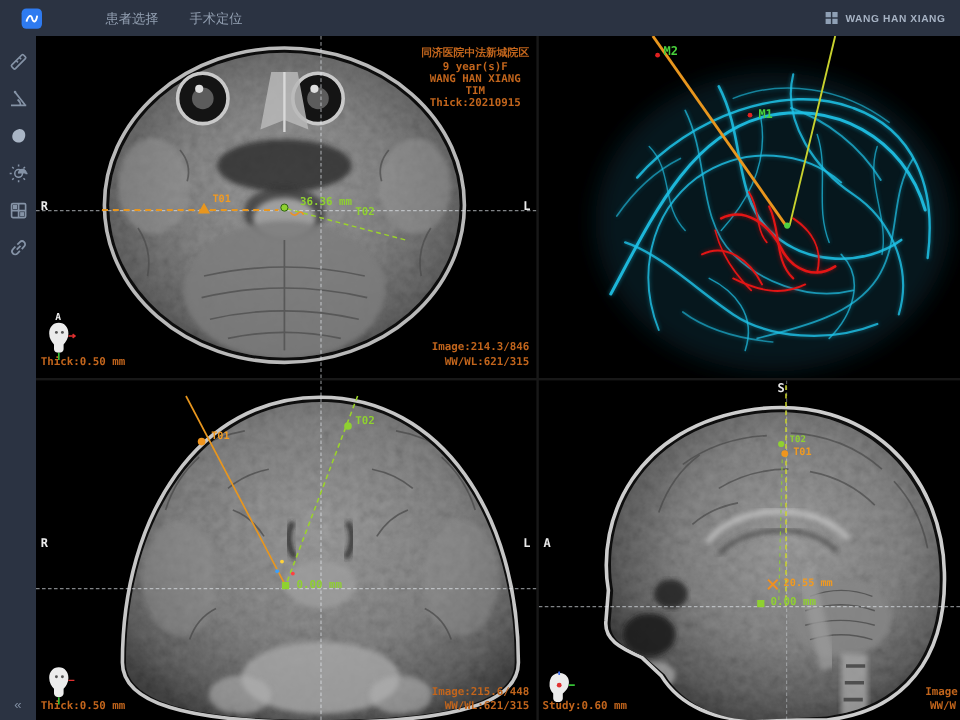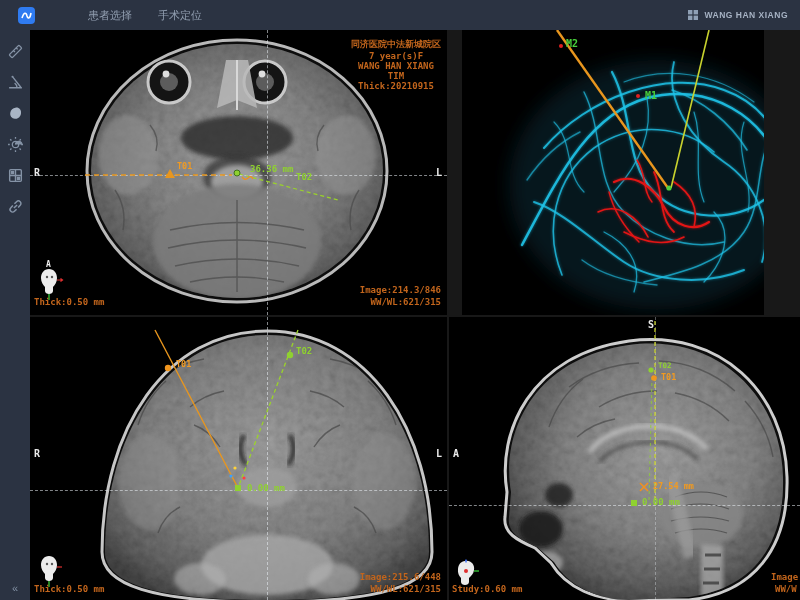--- a/index.html
+++ b/index.html
@@ -18,21 +18,21 @@
   
   #sidebar{position:absolute;left:0;top:30px;width:30px;height:570px;background:#2b3342;display:flex;
     flex-direction:column;align-items:center;padding-top:10px;box-sizing:border-box;z-index:20}
   .tool{width:22px;height:22px;margin-bottom:9px;display:flex;align-items:center;justify-content:center;
     cursor:pointer;border-radius:3px}
   #collapse{margin-top:auto;margin-bottom:6px;color:#8290a3;font-size:11px;cursor:pointer}
   
   #main{position:absolute;left:30px;top:30px;width:770px;height:570px;background:#181818}
   .quad{position:absolute;background:#000;overflow:hidden}
   #q1{left:0;top:0;width:417px;height:285px}
-  #q2{left:432px;top:0;width:302px;height:285px}
+  #q2{left:419px;top:0;width:351px;height:285px}
   #q3{left:0;top:287px;width:417px;height:283px}
   #q4{left:419px;top:287px;width:351px;height:283px}
   .quad svg.base{position:absolute;left:0;top:0}
   .quad svg.ovl{position:absolute;left:0;top:0;pointer-events:none}
   
   .chv{position:absolute;top:0;bottom:0;width:0;border-left:1px dashed rgba(235,240,245,.55)}
   .chh{position:absolute;left:0;right:0;height:0;border-top:1px dashed rgba(235,240,245,.55)}
   
   .otx{position:absolute;font:bold 9px "DejaVu Sans Mono",monospace;color:#c2651c;white-space:nowrap}
   .gtx{position:absolute;font:bold 9px "DejaVu Sans Mono",monospace;color:#8fd130;white-space:nowrap}
@@ -171,21 +171,21 @@
     <div class="chh" style="top:145px"></div>
     <svg class="ovl" width="417" height="285" viewBox="0 0 417 285">
       <line x1="55" y1="145" x2="202" y2="145" stroke="#e8961e" stroke-width="1.5" stroke-dasharray="5 4"></line>
       <path d="M140,139 l-5,9 h10 z" fill="#e8961e"></path>
       <line x1="209" y1="144" x2="308" y2="170" stroke="#9ad32a" stroke-width="1.2" stroke-dasharray="4 3"></line>
       <circle cx="207" cy="143" r="3" fill="#8fd130" stroke="#2c5e10" stroke-width="0.8"></circle>
       <path d="M212,147 q3,4 6,1 q3,-3 5,1" stroke="#f09020" stroke-width="1.3" fill="none"></path>
     </svg>
     <div class="info">
       <div>同济医院中法新城院区</div>
-      <div>7 year(s)F</div>
+      <div>9 year(s)F</div>
       <div>WANG HAN XIANG</div>
       <div>TIM</div>
       <div>Thick:20210915</div>
     </div>
     <div class="wlab" style="left:4px;top:137px">R</div>
     <div class="wlab" style="right:5px;top:137px">L</div>
     <div class="mtx" style="left:147px;top:131px">T01</div>
     <div class="gtx" style="left:220px;top:134px">36.36 mm</div>
     <div class="gtx" style="left:266px;top:142px">T02</div>
     <div class="figure" style="left:8px;top:232px">
@@ -395,21 +395,21 @@
       <g stroke="#f09020" stroke-width="1.6">
         <line x1="191" y1="166" x2="199" y2="174"></line>
           <line x1="199" y1="166" x2="191" y2="174"></line>
       </g>
       <rect x="182" y="183" width="6" height="6" fill="#8fd130"></rect>
     </svg>
     <div class="wlab" style="left:199px;top:2px">S</div>
     <div class="wlab" style="left:4px;top:131px">A</div>
     <div class="gtx" style="left:209px;top:44px;font-size:7.5px">T02</div>
     <div class="mtx" style="left:212px;top:55px">T01</div>
-    <div class="mtx" style="left:204px;top:164px">27.54 mm</div>
+    <div class="mtx" style="left:204px;top:164px">20.55 mm</div>
     <div class="gtx" style="left:193px;top:180px">0.00 mm</div>
     <div class="figure" style="left:6px;top:238px">
       <svg width="26" height="34" viewBox="0 0 26 34" style="position:absolute;top:4px">
         <path d="M10,2 C16,1 20,6 19,11 C18.5,15 16,17 14,19 L14,23 C14,25 12,26 10,26 C8,26 6,25 6,23 L6,19 C4,17 2.5,14 3,10 C3.5,5 6,2.5 10,2 Z" fill="#ececec"></path>
         <circle cx="11" cy="12" r="2" fill="#e03030"></circle>
         <path d="M11,2 v-1 M11,1 v0" stroke="#3a6cf0" stroke-width="1.4"></path>
         <path d="M11,0.5 v3" stroke="#3a6cf0" stroke-width="1.4"></path>
         <path d="M19,12 h5" stroke="#35c035" stroke-width="1.4"></path>
       </svg>
     </div>

